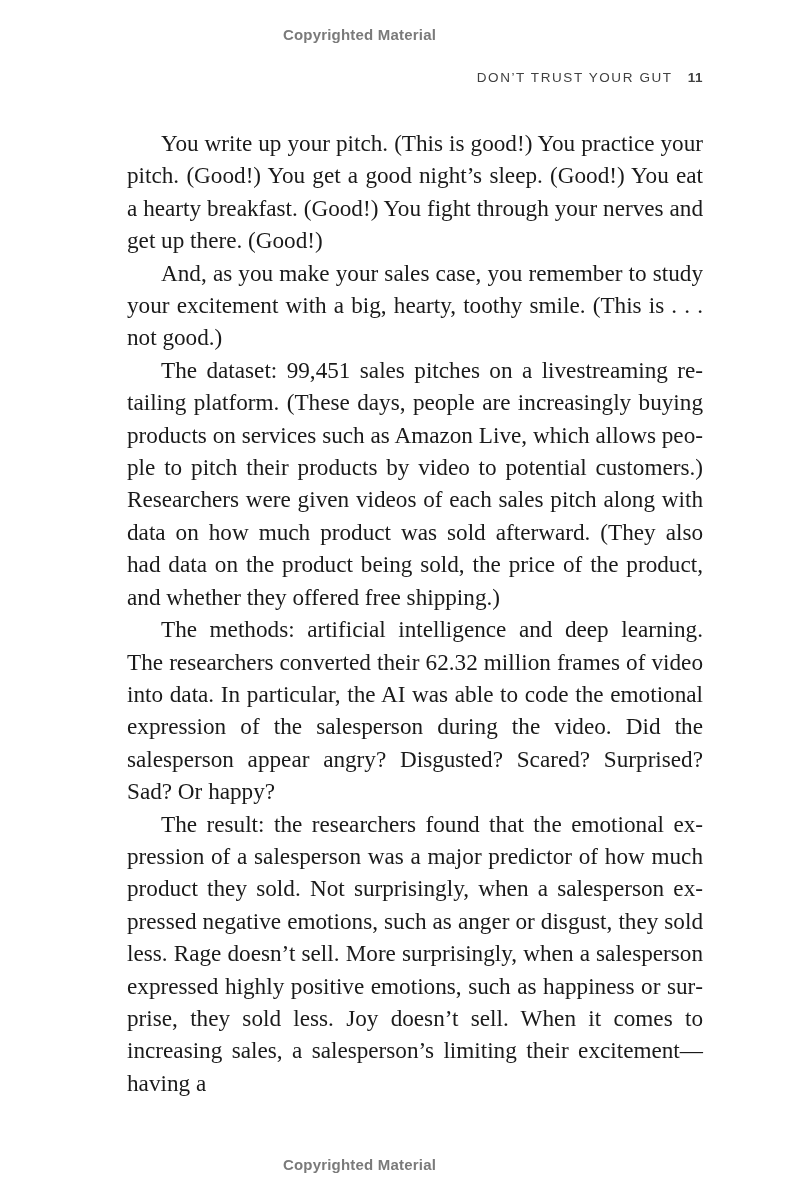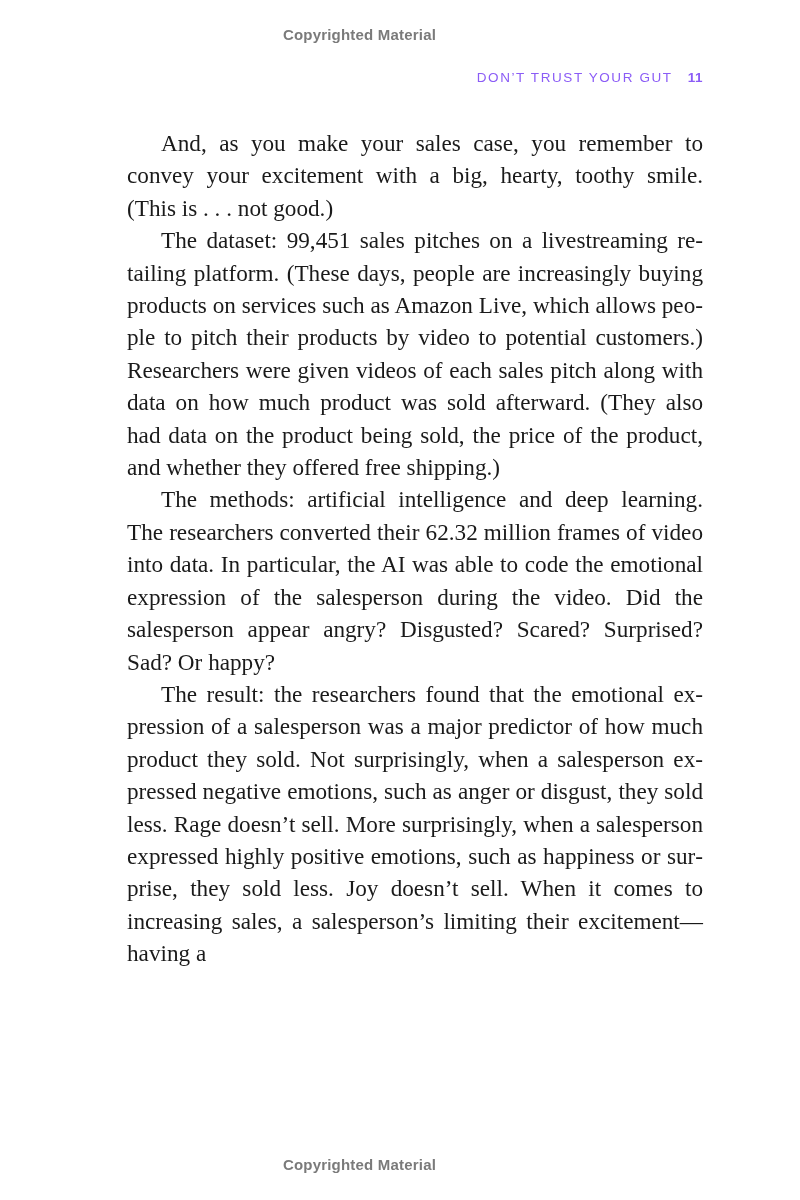--- a/index.html
+++ b/index.html
@@ -9,21 +9,21 @@
     }
     .watermark {
       position: absolute; left: 0; width: 719px; text-align: center;
       font-family: "Liberation Sans", sans-serif; font-weight: bold; font-size: 15px;
       color: #7a7a7a; letter-spacing: 0.2px;
     }
     .wm-top { top: 26px; }
     .wm-bottom { top: 1156px; }
     .running-head {
       position: absolute; top: 70px; right: 97px;
-      font-family: "Liberation Sans", sans-serif; font-size: 13.5px; color: #8b5cf6;
+      font-family: "Liberation Sans", sans-serif; font-size: 13.5px; color: #404040;
       display: flex; align-items: baseline;
     }
     .running-title { letter-spacing: 1.6px; }
     .page-number { margin-left: 15px; font-weight: bold; letter-spacing: 0.5px; }
     .body-text {
       position: absolute; left: 127px; top: 127px; width: 576px;
       font-family: "Liberation Serif", serif; font-size: 23.2px; line-height: 32.4px;
       text-align: justify; hyphens: manual;
     }
     .body-text p { margin: 0; text-indent: 34px; }
@@ -32,19 +32,20 @@
 <body>
 
 <div class="watermark wm-top">Copyrighted Material</div>
 
 <div class="running-head">
   <span class="running-title">DON’T TRUST YOUR GUT</span>
   <span class="page-number">11</span>
 </div>
 
 <div class="body-text">
-  <p>And, as you make your sales case, you remember to convey your excitement with a big, hearty, toothy smile. (This is . . . not good.)</p>
+  <p>You write up your pitch. (This is good!) You practice your pitch. (Good!) You get a good night’s sleep. (Good!) You eat a hearty breakfast. (Good!) You fight through your nerves and get up there. (Good!)</p>
+  <p>And, as you make your sales case, you remember to study your excitement with a big, hearty, toothy smile. (This is . . . not good.)</p>
   <p>The dataset: 99,451 sales pitches on a livestreaming re­tailing platform. (These days, people are increasingly buying products on services such as Amazon Live, which allows peo­ple to pitch their products by video to potential customers.) Researchers were given videos of each sales pitch along with data on how much product was sold afterward. (They also had data on the product being sold, the price of the product, and whether they offered free shipping.)</p>
   <p>The methods: artificial intelligence and deep learning. The researchers converted their 62.32 million frames of video into data. In particular, the AI was able to code the emotional ex­pression of the salesperson during the video. Did the salesperson appear angry? Disgusted? Scared? Surprised? Sad? Or happy?</p>
   <p>The result: the researchers found that the emotional ex­pression of a salesperson was a major predictor of how much product they sold. Not surprisingly, when a salesperson ex­pressed negative emotions, such as anger or disgust, they sold less. Rage doesn’t sell. More surprisingly, when a salesperson expressed highly positive emotions, such as happiness or sur­prise, they sold less. Joy doesn’t sell. When it comes to increas­ing sales, a salesperson’s limiting their excitement—having a</p>
 </div>
 
 <div class="watermark wm-bottom">Copyrighted Material</div>
 
 </body></html>

